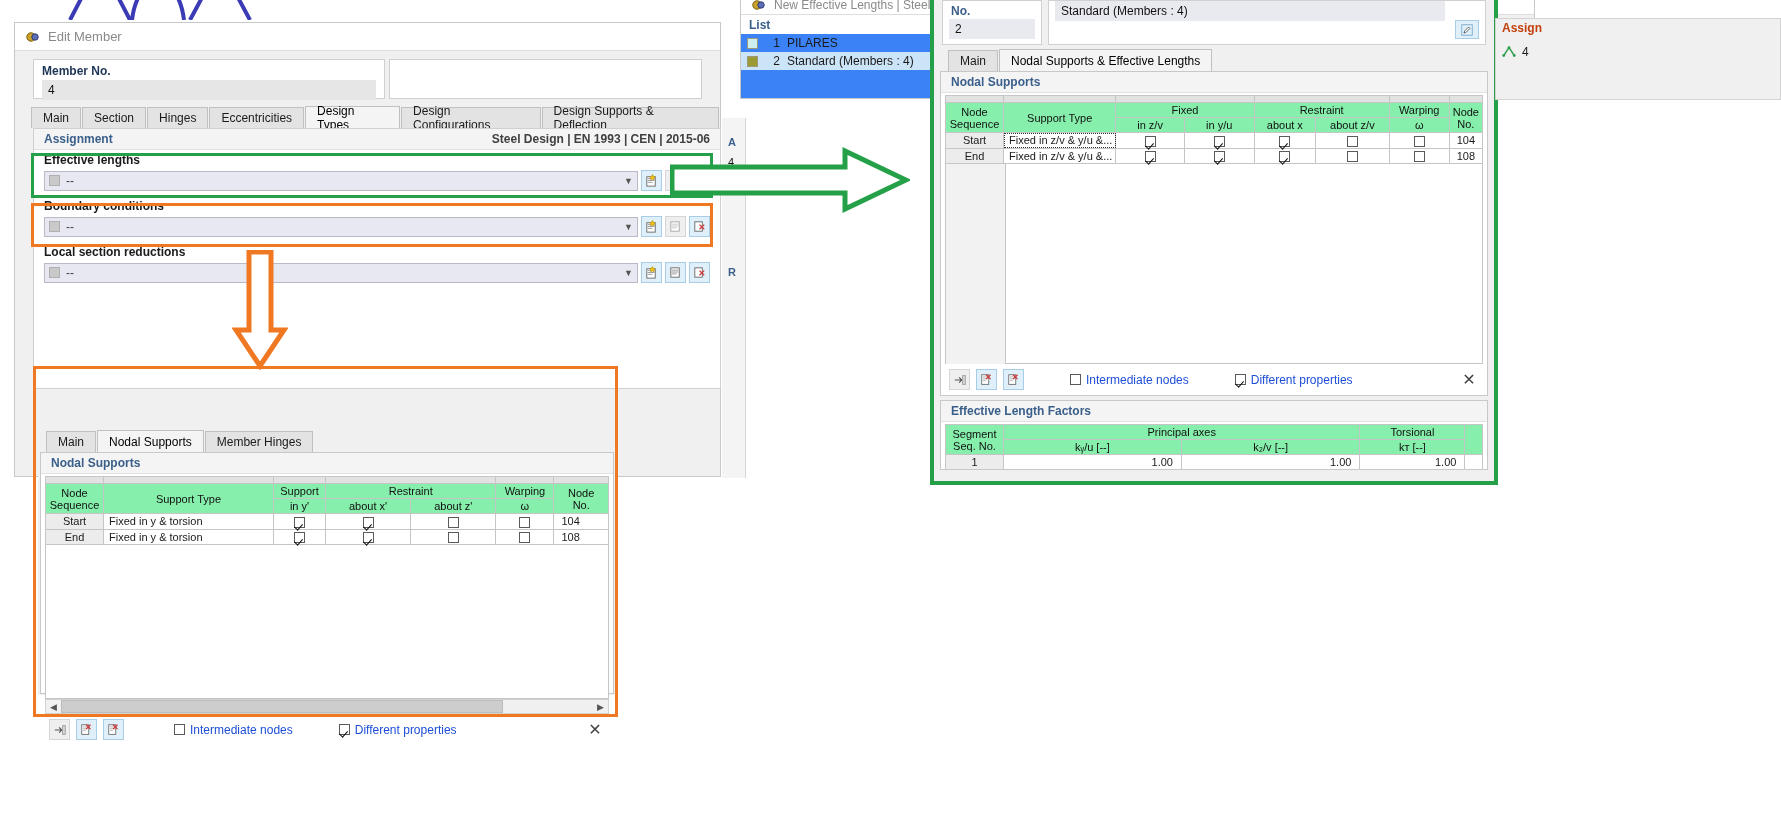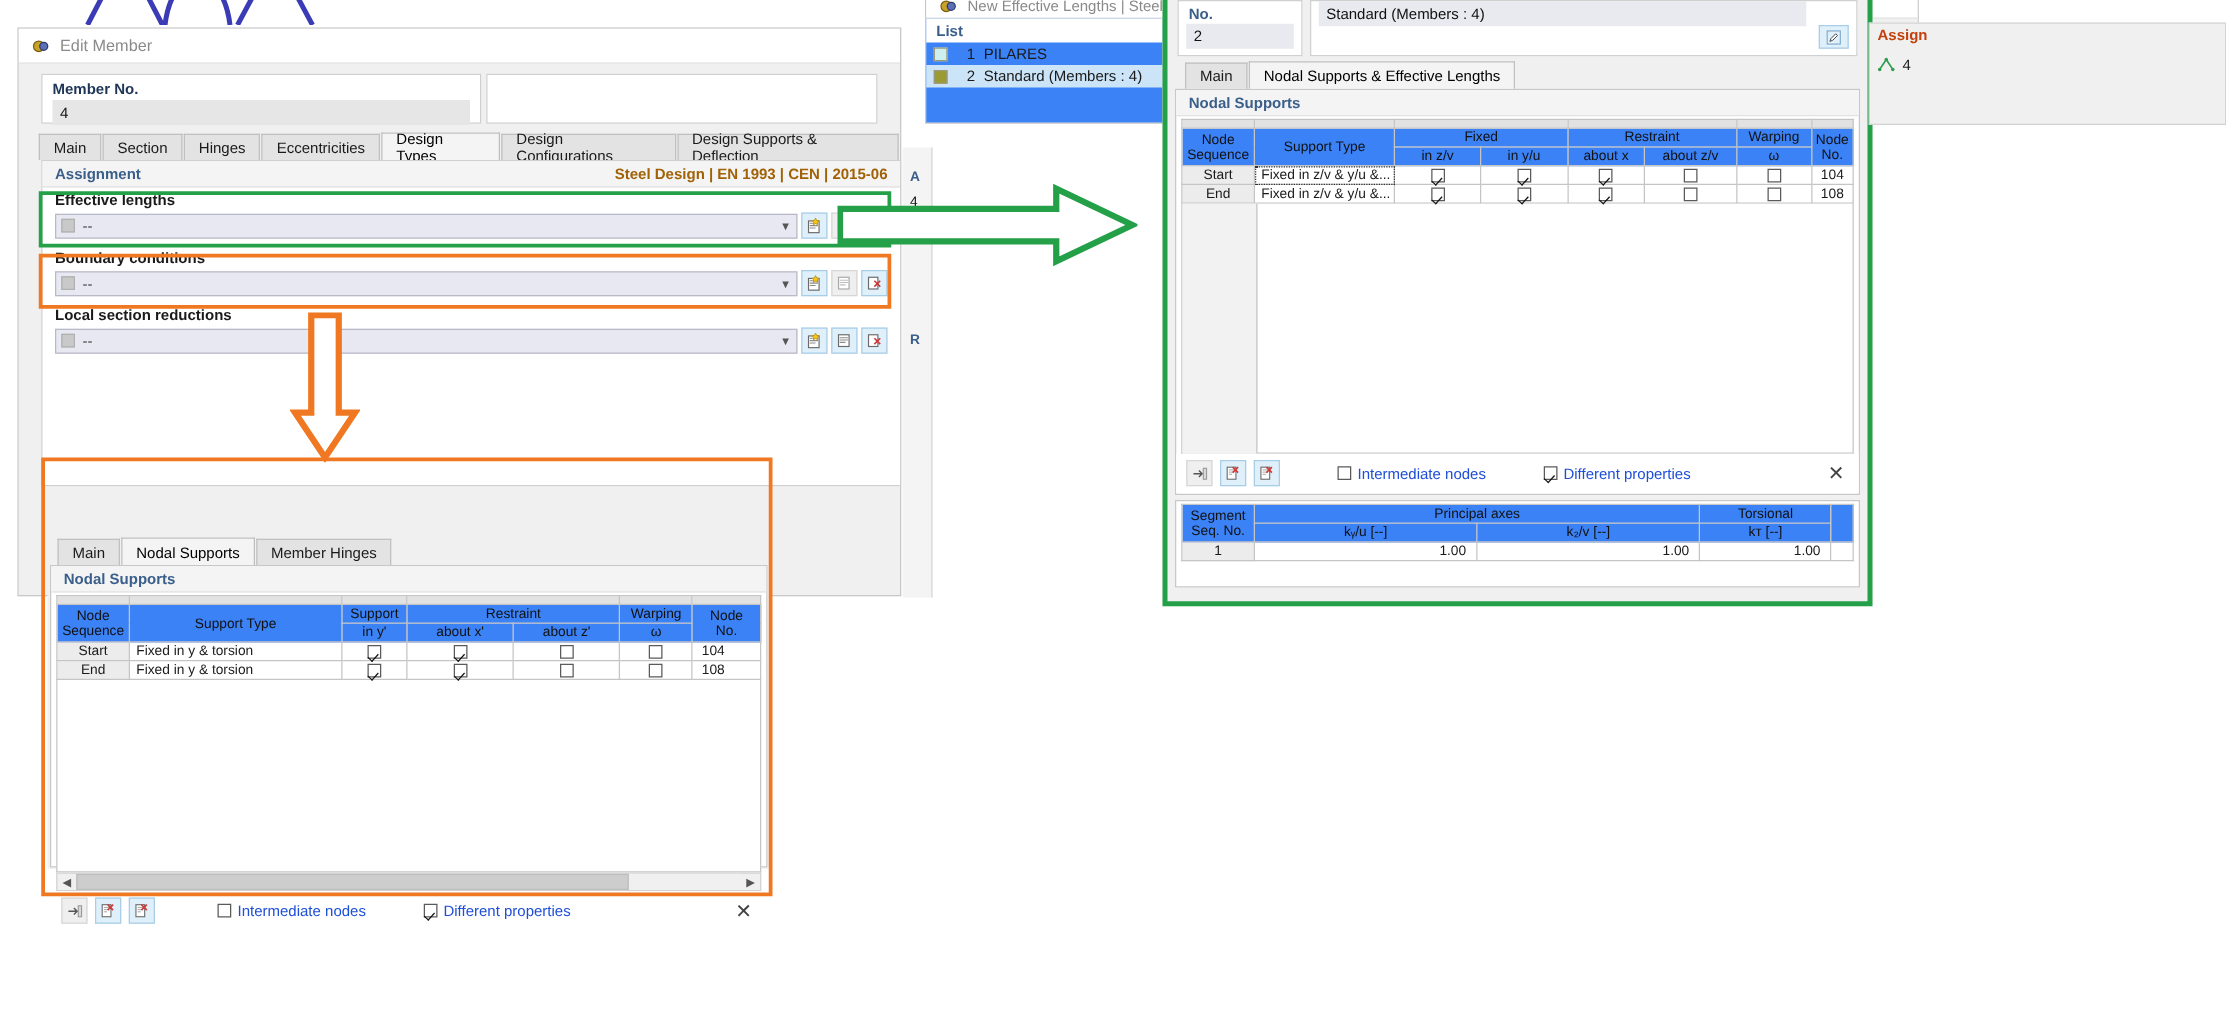--- a/index.html
+++ b/index.html
@@ -64,21 +64,21 @@
   .tab.active { background: #f4f4f4; color: #000; height: 22px; }
 
   .panel-white { background: #ffffff; border: 1px solid #d0d0d0; }
 
   .section-hdr {
     display: flex; justify-content: space-between; align-items: center;
     background: #f4f4f4; padding: 3px 10px;
     font-size: 12px; font-weight: bold; color: #3a5f8a;
     border-bottom: 1px solid #e0e0e0;
   }
-  .section-hdr .right { color: #a16207; font-weight: bold; }
+  .section-hdr .right { color: #404040; font-weight: bold; }
 
   
   .combo-group { padding: 3px 10px 5px 10px; }
   .combo-caption { font-size: 12px; font-weight: bold; color: #1a1a1a; margin-bottom: 3px; }
   .combo-row { display: flex; align-items: center; gap: 3px; }
   .combo {
     flex: 1; height: 20px;
     background: #e8e8f2; border: 1px solid #b9b9c8;
     display: flex; align-items: center; padding: 0 4px;
     font-size: 12px; color: #555;
@@ -95,21 +95,21 @@
 
   
   table.grid { border-collapse: collapse; width: 100%; font-size: 11px; }
   table.grid th, table.grid td {
     border: 1px solid #c5c5c5;
     padding: 1px 3px;
     font-weight: normal;
     text-align: center;
     white-space: nowrap;
   }
-  table.grid thead th { background: #3b82f6; color: #111; font-size: 11px; }
+  table.grid thead th { background: #86efac; color: #111; font-size: 11px; }
   table.grid thead tr.spacer th { height: 7px; padding: 0; background: #e2e2e2; border-bottom: 1px solid #c5c5c5; }
   table.grid td.seq { background: #ececec; width: 56px; }
   table.grid td.sup { text-align: left; padding-left: 5px; }
   table.grid td.node { text-align: left; padding-left: 7px; }
 
   .cbx {
     display: inline-block; width: 11px; height: 11px;
     border: 1px solid #5a5a5a; background: #fff;
     position: relative; vertical-align: middle;
   }
@@ -607,20 +607,21 @@
           </label>
           <label class="chk-lbl" style="margin-left:40px;">
             <span class="cbx on"></span>
             <span>Different properties</span>
           </label>
           <div class="xbtn">✕</div>
         </div>
       </div>
 
       <div style="background:#ffffff; border:1px solid #c8c8c8; margin:4px 6px 0 6px; height:70px; overflow:hidden;">
+        <div class="sub-hdr">Effective Length Factors</div>
         <div style="padding:2px 4px 0 4px;">
           <table class="grid">
             <thead>
               <tr>
                 <th rowspan="2" style="width:58px;">
                   <span>Segment</span><br>
                   <span>Seq. No.</span>
                 </th>
                 <th colspan="2" style="width:142px;">Principal axes</th>
                 <th style="width:105px;">Torsional</th>

